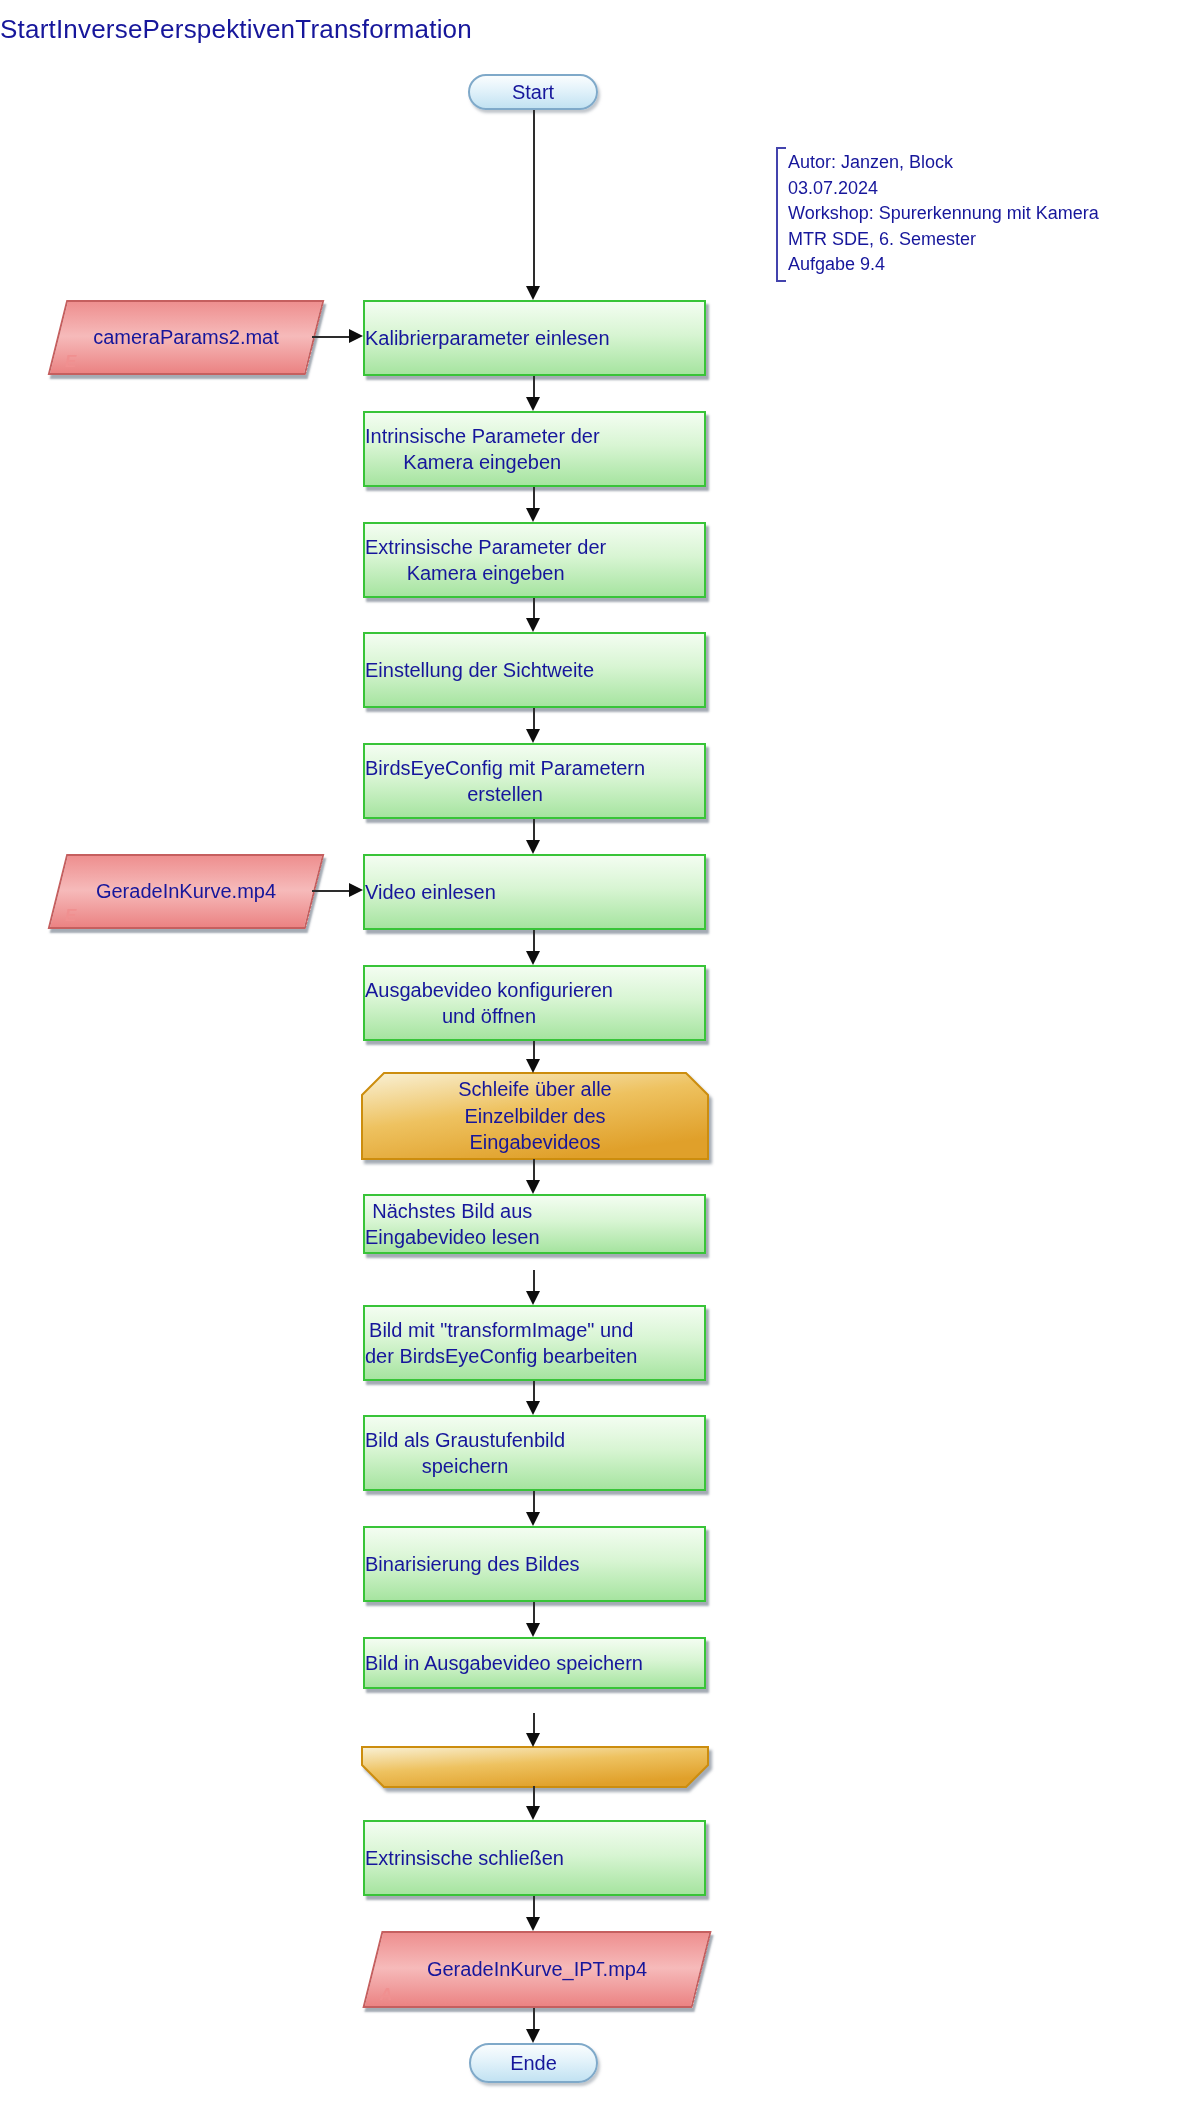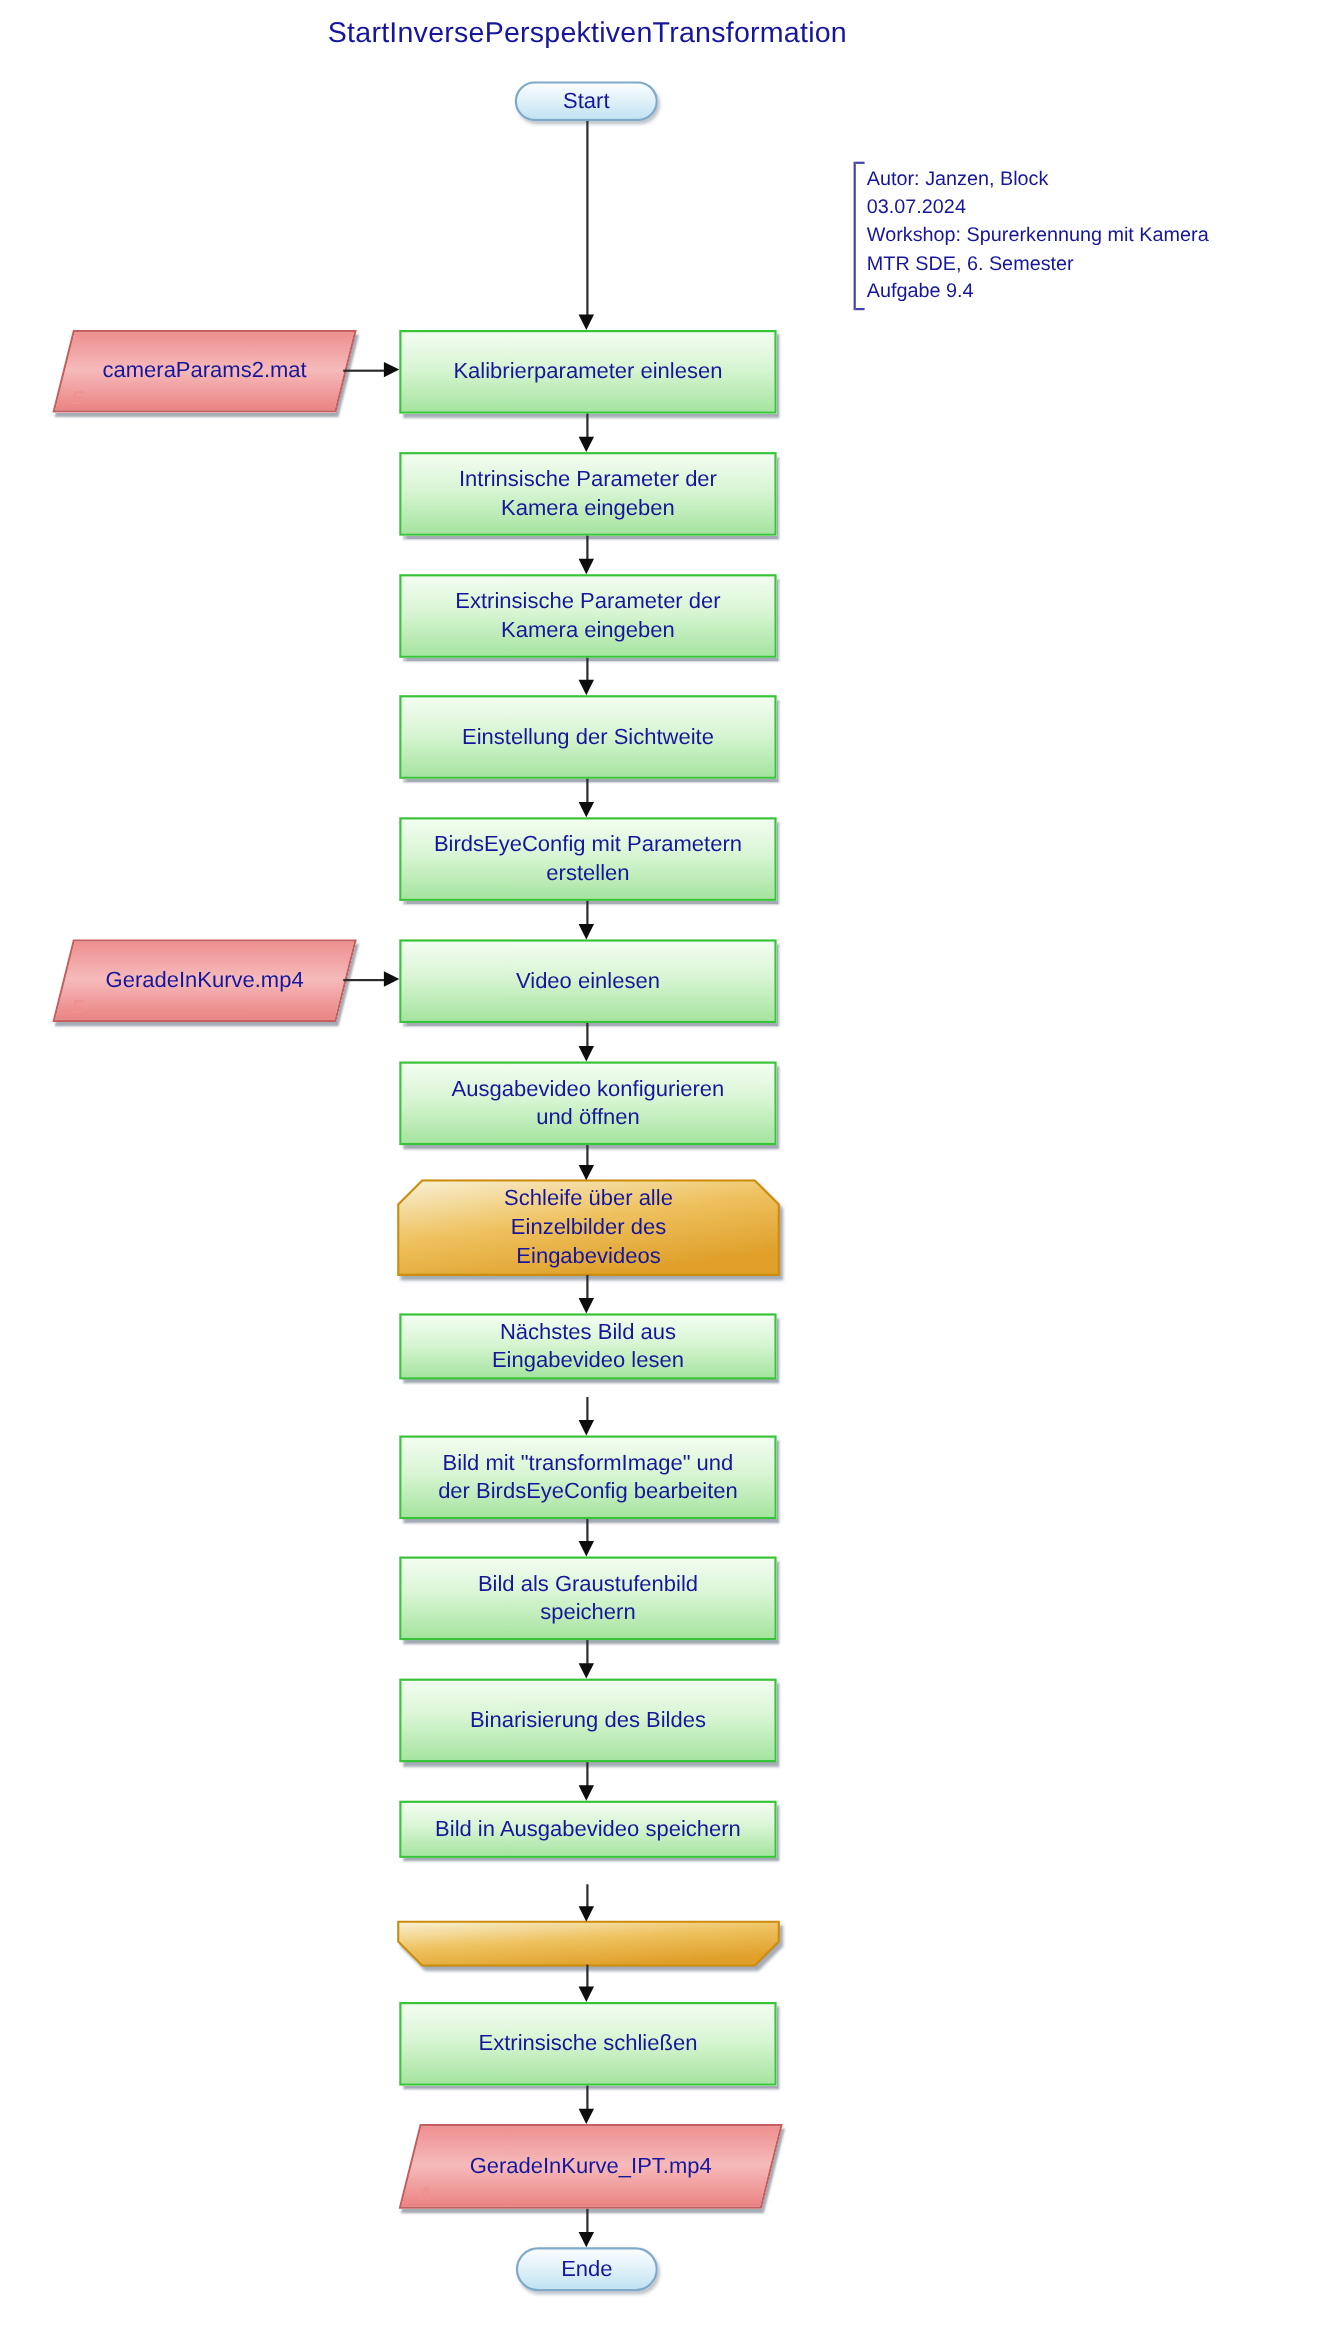--- a/index.html
+++ b/index.html
@@ -1,40 +1,40 @@
 <!DOCTYPE html>
 <html><head>
 <meta charset="utf-8">
 <style>
   html,body{margin:0;padding:0;background:#ffffff;}
   body{font-family:"Liberation Sans","DejaVu Sans",sans-serif;}
   #canvas{position:relative;width:1200px;height:2118px;background:#ffffff;overflow:hidden;}
 
   
   .diagram-title{
-    position:absolute;left:0;top:14px;width:1068px;text-align:center;
+    position:absolute;left:0;top:14px;width:1068px;text-align:left;
     font-size:26px;color:#16169b;letter-spacing:0.2px;
   }
 
   
   .terminal{
     position:absolute;display:flex;align-items:center;justify-content:center;
     border:2px solid #7fa9c9;border-radius:20px;
     background:linear-gradient(180deg,#fafdfe 0%,#e2f2fa 45%,#c2e2f2 100%);
     box-shadow:2px 3px 3px rgba(140,150,160,0.55);
     font-size:20px;color:#16169b;box-sizing:border-box;
   }
 
   
   .process{
     position:absolute;left:363px;width:343px;box-sizing:border-box;
     border:2px solid #38c438;
     background:linear-gradient(180deg,#f3fdf1 0%,#d8f5d3 45%,#a6e4a0 100%);
     box-shadow:3px 4px 2px rgba(125,135,148,0.70);
-    display:flex;align-items:center;justify-content:center;
+    display:flex;align-items:center;
     font-size:20px;color:#16169b;text-align:center;white-space:pre-line;line-height:1.3;
   }
 
   
   .io{
     position:absolute;box-sizing:border-box;
     border:2px solid #c55f5f;
     background:linear-gradient(180deg,#ee8f8f 0%,#f6baba 48%,#eb8383 100%);
     box-shadow:3px 4px 2px rgba(125,135,148,0.70);
     transform:skewX(-14deg);

